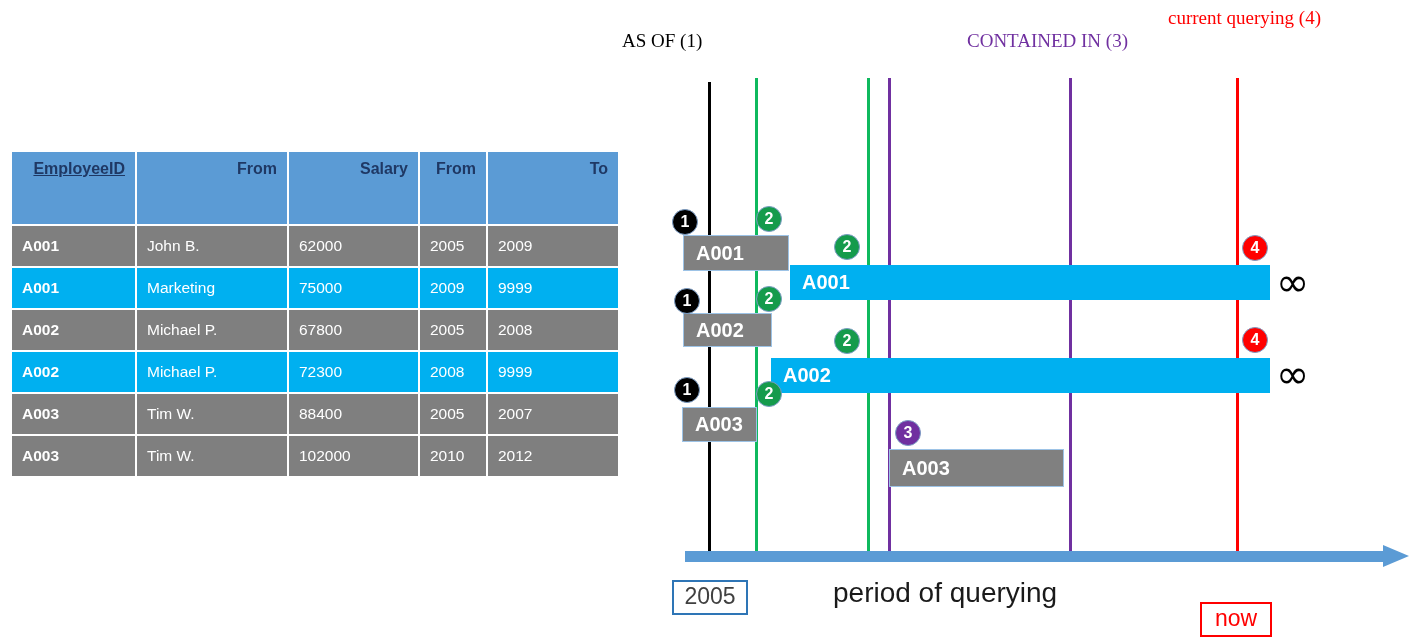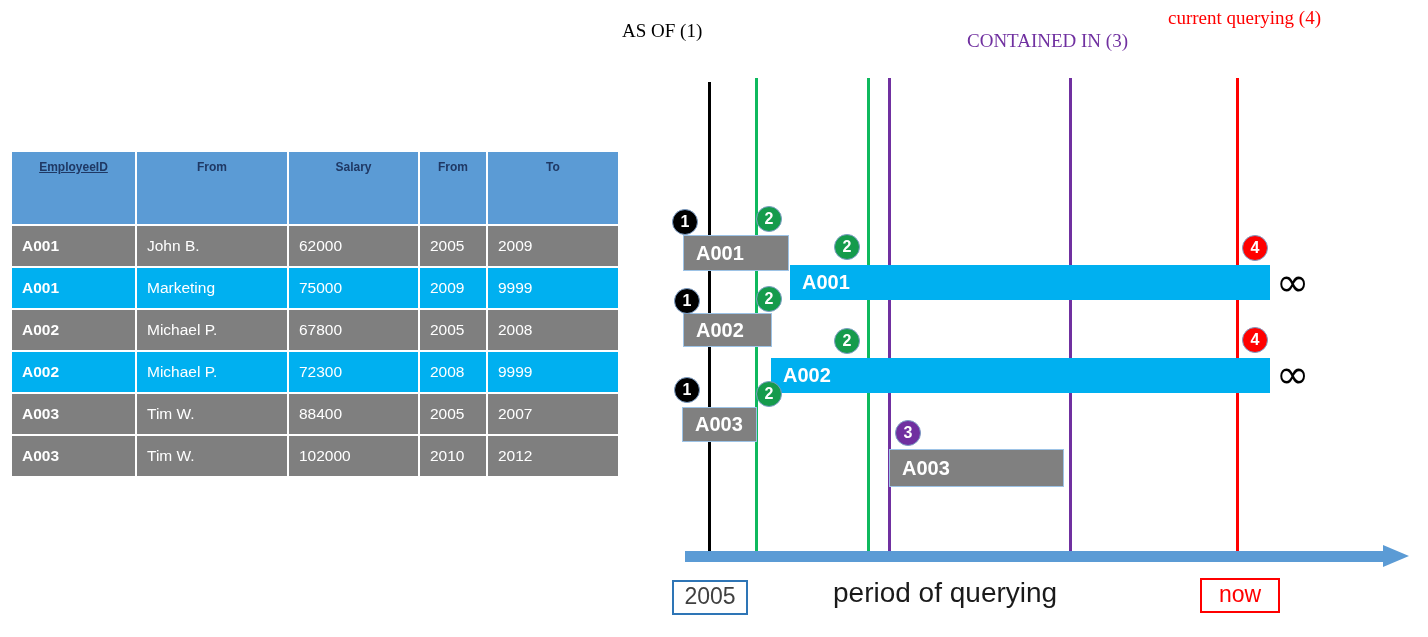--- a/index.html
+++ b/index.html
@@ -16,23 +16,23 @@
   .emp-table{
     position:absolute;left:10px;top:150px;
     width:598px;
     border-collapse:separate;
     border-spacing:2px;
     table-layout:fixed;
   }
   .emp-table th{
     background:#5B9BD5;
     color:#1F3864;
-    font-size:12px;
+    font-size:16px;
     font-weight:bold;
-    text-align:center;
+    text-align:right;
     padding:8px 10px 8px 10px;
     height:56px;
     vertical-align:top;
     border:0;
   }
   .emp-table th.underline span{ text-decoration:underline; }
   .emp-table td{
     font-size:15.5px;
     color:#ffffff;
     padding:6px 10px;
@@ -50,21 +50,21 @@
   col.c5{width:130px;}
 
   
   .hdr{
     position:absolute;
     font-size:19px;
     white-space:nowrap;
     line-height:1.18;
     font-family:Liberation Serif, serif;
   }
-  .hdr-asof{left:622px;top:20px;color:#000000;}
+  .hdr-asof{left:622px;top:30px;color:#000000;}
   .hdr-between{left:745px;top:30px;color:#00B050;}
   .hdr-contained{left:967px;top:30px;color:#7030A0;}
   .hdr-current{left:1168px;top:7px;color:#FF0000;}
 
   
   .vline{position:absolute;width:3px;}
   .vl-black{background:#000000;}
   .vl-green{background:#0FB95E;}
   .vl-purple{background:#7030A0;}
   .vl-red{background:#FF0000;width:3px;background:#FF0000;}
@@ -249,15 +249,15 @@
   <div class="badge badge-purple" style="left:895px;top:420px;">3</div>
 
   <div class="inf" style="left:1276px;top:262px;">∞</div>
   <div class="inf" style="left:1276px;top:354px;">∞</div>
 
   <div class="axis-line"></div>
   <div class="axis-arrow"></div>
 
   <div class="tag" style="left:672px;top:580px;width:76px;">2005</div>
   <div class="axis-title">period of querying</div>
-  <div class="tag tag-now" style="left:1200px;top:578px;width:80px;">now</div>
+  <div class="tag tag-now" style="left:1200px;top:602px;width:72px;">now</div>
 
 </div>
 
 </body></html>

